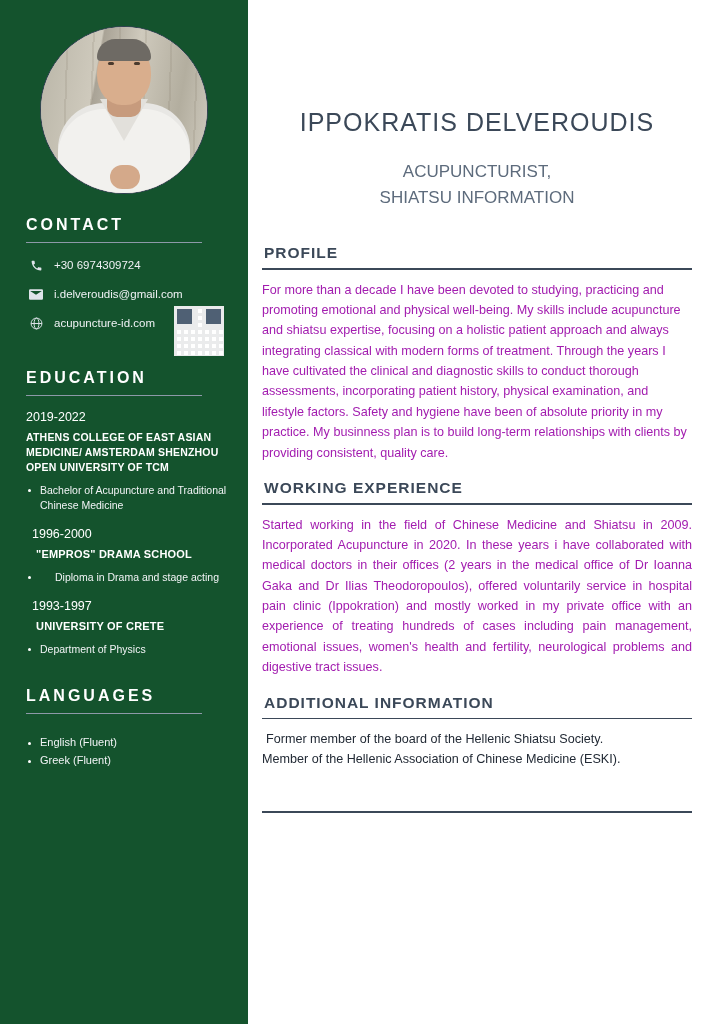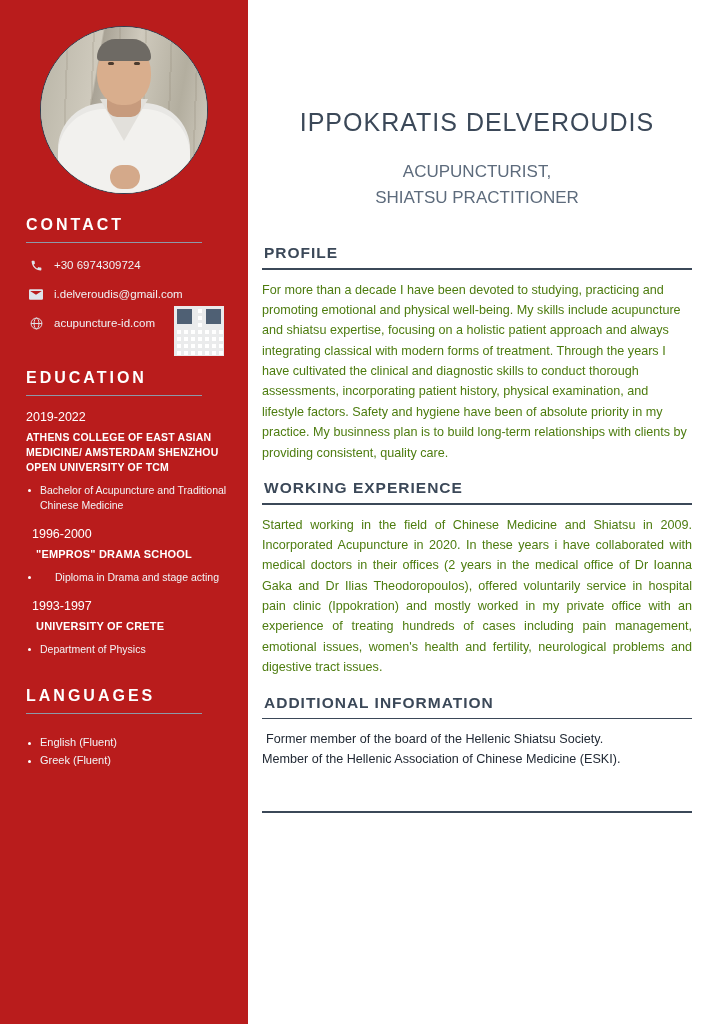--- a/index.html
+++ b/index.html
@@ -12,21 +12,21 @@
   .page {
     position: relative;
     width: 722px; height: 1024px;
     display: flex;
     background: #ffffff;
   }
 
   
   .sidebar {
     width: 248px;
-    background: #b91c1c;
+    background: #14532d;
     color: #ffffff;
     padding: 0 0 10px 0;
     position: relative;
     flex: 0 0 248px;
   }
   .photo-wrap {
     display: flex;
     justify-content: center;
     padding-top: 26px;
   }
@@ -250,21 +250,21 @@
   }
   .sec-h.pad { padding-left: 2px; }
   .sec-rule {
     height: 1.5px;
     background: #3b4858;
     margin-bottom: 10px;
   }
   .body-text {
     font-size: 12.6px;
     line-height: 1.62;
-    color: #4d7c0f;
+    color: #a21caf;
     margin-bottom: 16px;
   }
   .body-text.justify { text-align: justify; }
   .sec-block { margin-bottom: 14px; }
   .sec-block.tight { margin-bottom: 10px; }
   .addl-line { font-size: 12.6px; line-height: 1.6; color: #222a35; }
   .addl-line.second { padding-left: 4px; }
   .bottom-rule {
     height: 1.5px;
     background: #3b4858;
@@ -371,21 +371,21 @@
         <li>Greek (Fluent)</li>
       </ul>
     </div>
   </aside>
 
   <main class="main">
 
     <div class="name">IPPOKRATIS DELVEROUDIS</div>
     <div class="role">
       <div>ACUPUNCTURIST,</div>
-      <div>SHIATSU PRACTITIONER</div>
+      <div>SHIATSU INFORMATION</div>
     </div>
 
     <section class="sec-block">
       <div class="sec-h pad">PROFILE</div>
       <div class="sec-rule"></div>
       <p class="body-text">For more than a decade I have been devoted to  studying, practicing and promoting emotional and physical well-being. My skills include acupuncture and shiatsu expertise, focusing on a holistic patient approach and always integrating classical with modern forms of treatment. Through the years I have cultivated the clinical and diagnostic skills to conduct thorough assessments, incorporating patient history, physical examination, and lifestyle factors. Safety and hygiene have been of absolute priority in my practice. My businness plan is to build long-term relationships with clients by providing consistent, quality care.</p>
     </section>
 
     <section class="sec-block">
       <div class="sec-h pad">WORKING EXPERIENCE</div>

